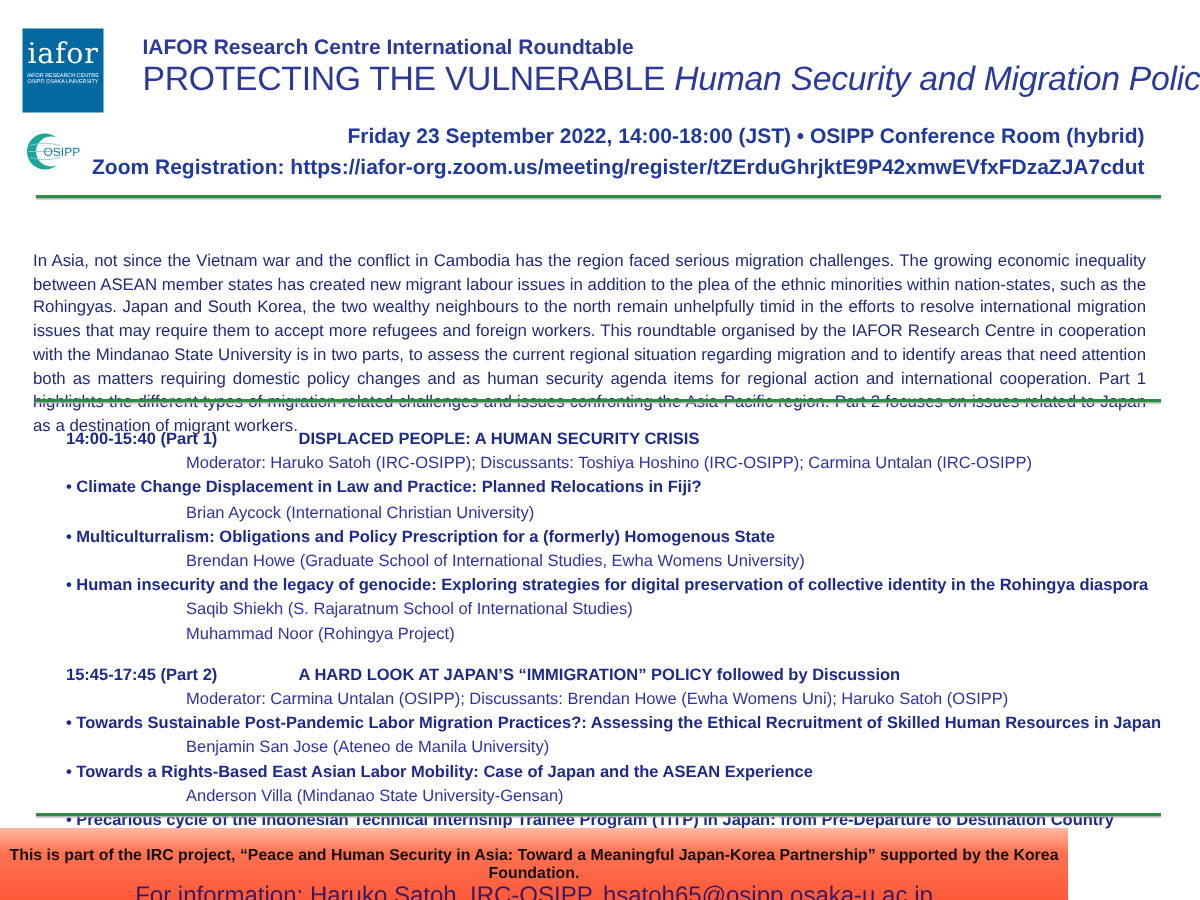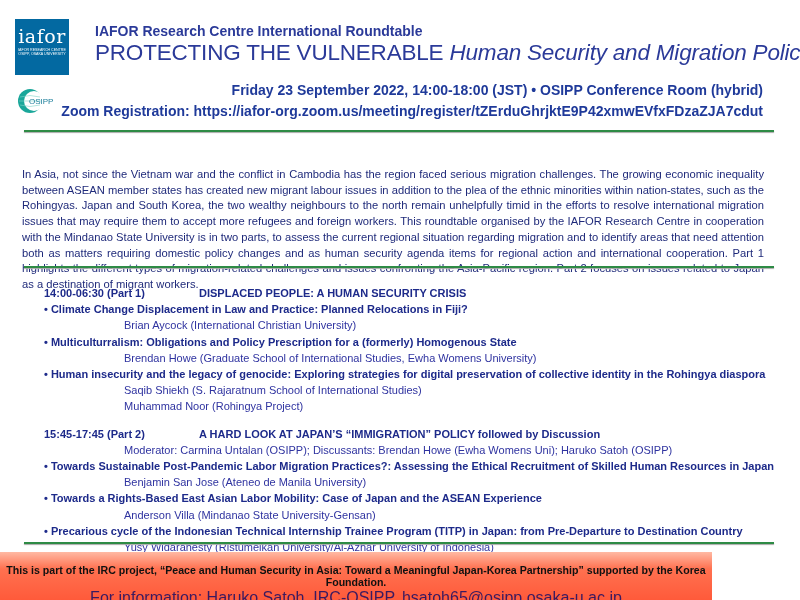--- a/index.html
+++ b/index.html
@@ -58,22 +58,23 @@
 </div>
 
 <div class="rule" style="top:130px"></div>
 
 <div class="abstract">In Asia, not since the Vietnam war and the conflict in Cambodia has the region faced serious migration challenges. The growing economic inequality between ASEAN member states has created new migrant labour issues in addition to the plea of the ethnic minorities within nation-states, such as the Rohingyas. Japan and South Korea, the two wealthy neighbours to the north remain unhelpfully timid in the efforts to resolve international migration issues that may require them to accept more refugees and foreign workers. This roundtable organised by the IAFOR Research Centre in cooperation with the Mindanao State University is in two parts, to assess the current regional situation regarding migration and to identify areas that need attention both as matters requiring domestic policy changes and as human security agenda items for regional action and international cooperation. Part 1 highlights the different types of migration-related challenges and issues confronting the Asia-Pacific region. Part 2 focuses on issues related to Japan as a destination of migrant workers.</div>
 
 <div class="rule" style="top:266px"></div>
 
 <div class="prog">
   <div class="row">
-    <span class="time">14:00-06:30 (Part 1)</span><span class="sess">DISPLACED PEOPLE: A HUMAN SECURITY CRISIS</span>
+    <span class="time">14:00-15:40 (Part 1)</span><span class="sess">DISPLACED PEOPLE: A HUMAN SECURITY CRISIS</span>
   </div>
+  <div class="row ind">Moderator: Haruko Satoh (IRC-OSIPP); Discussants: Toshiya Hoshino (IRC-OSIPP); Carmina Untalan (IRC-OSIPP)</div>
   <div class="row talk">• Climate Change Displacement in Law and Practice: Planned Relocations in Fiji?</div>
   <div class="row ind">Brian Aycock (International Christian University)</div>
   <div class="row talk">• Multiculturralism: Obligations and Policy Prescription for a (formerly) Homogenous State</div>
   <div class="row ind">Brendan Howe (Graduate School of International Studies, Ewha Womens University)</div>
   <div class="row talk">• Human insecurity and the legacy of genocide: Exploring strategies for digital preservation of collective identity in the Rohingya diaspora</div>
   <div class="row ind">Saqib Shiekh (S. Rajaratnum School of International Studies)</div>
   <div class="row ind">Muhammad Noor (Rohingya Project)</div>
   <div class="gap"></div>
   <div class="row">
     <span class="time">15:45-17:45 (Part 2)</span><span class="sess">A HARD LOOK AT JAPAN’S “IMMIGRATION” POLICY followed by Discussion</span>

